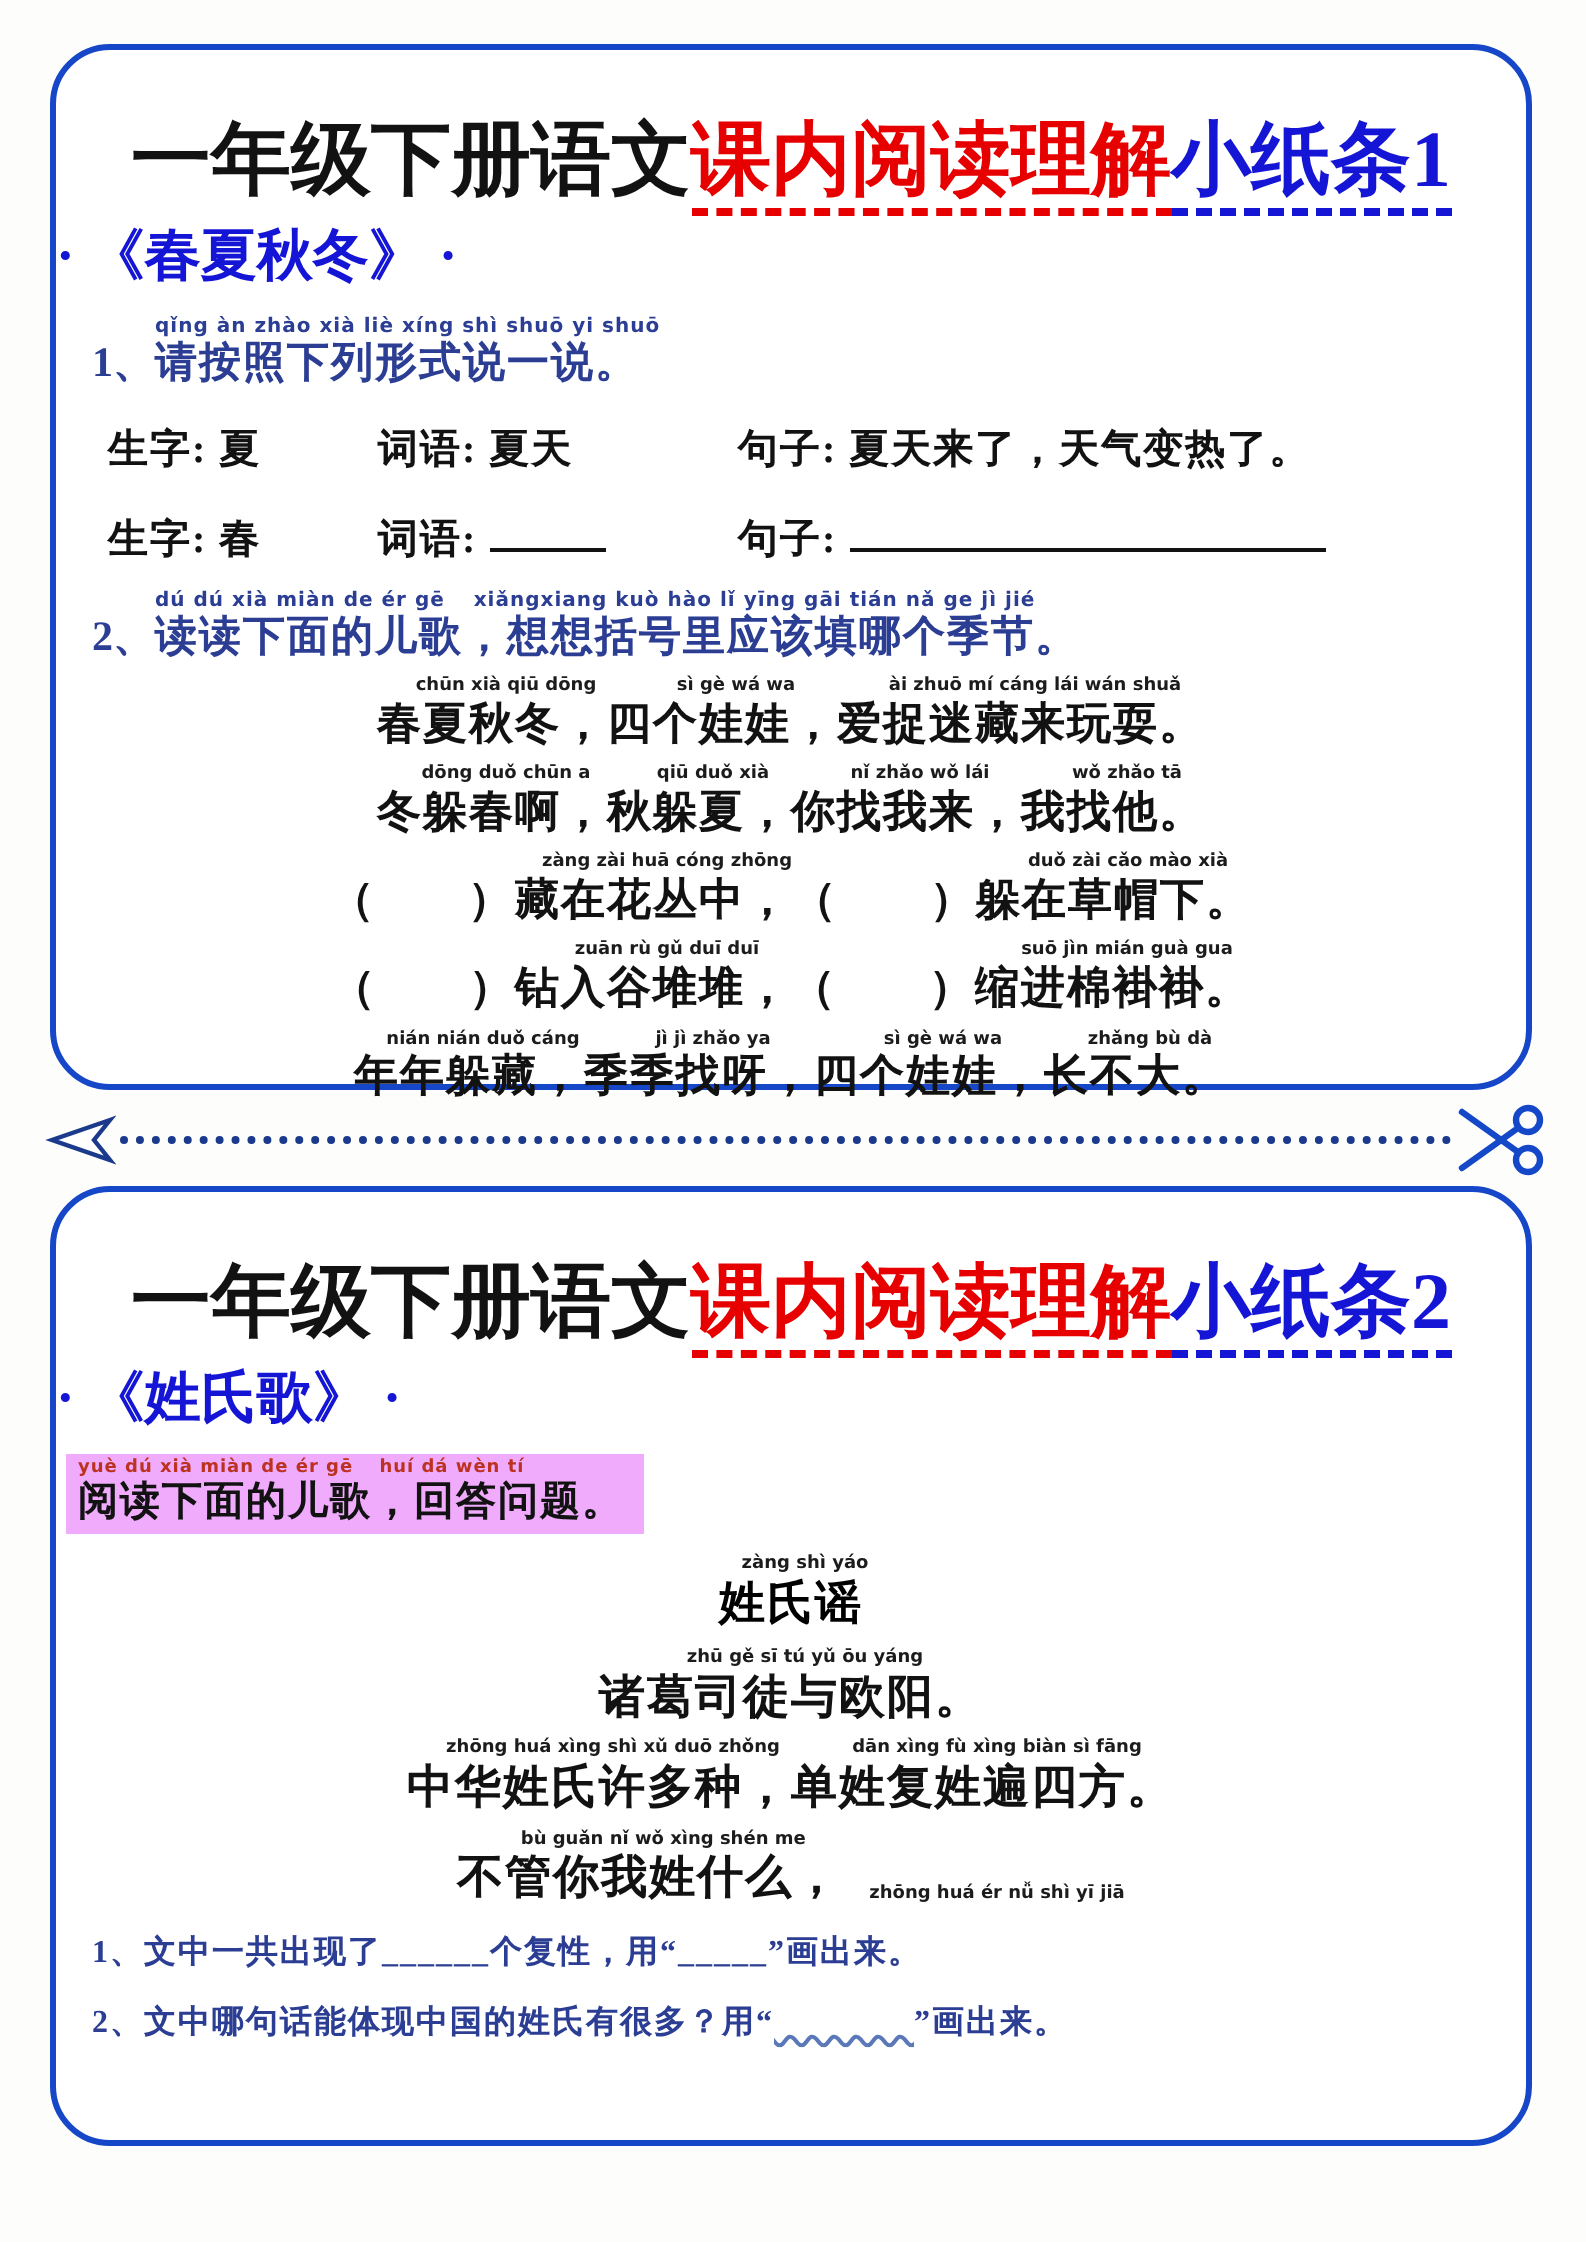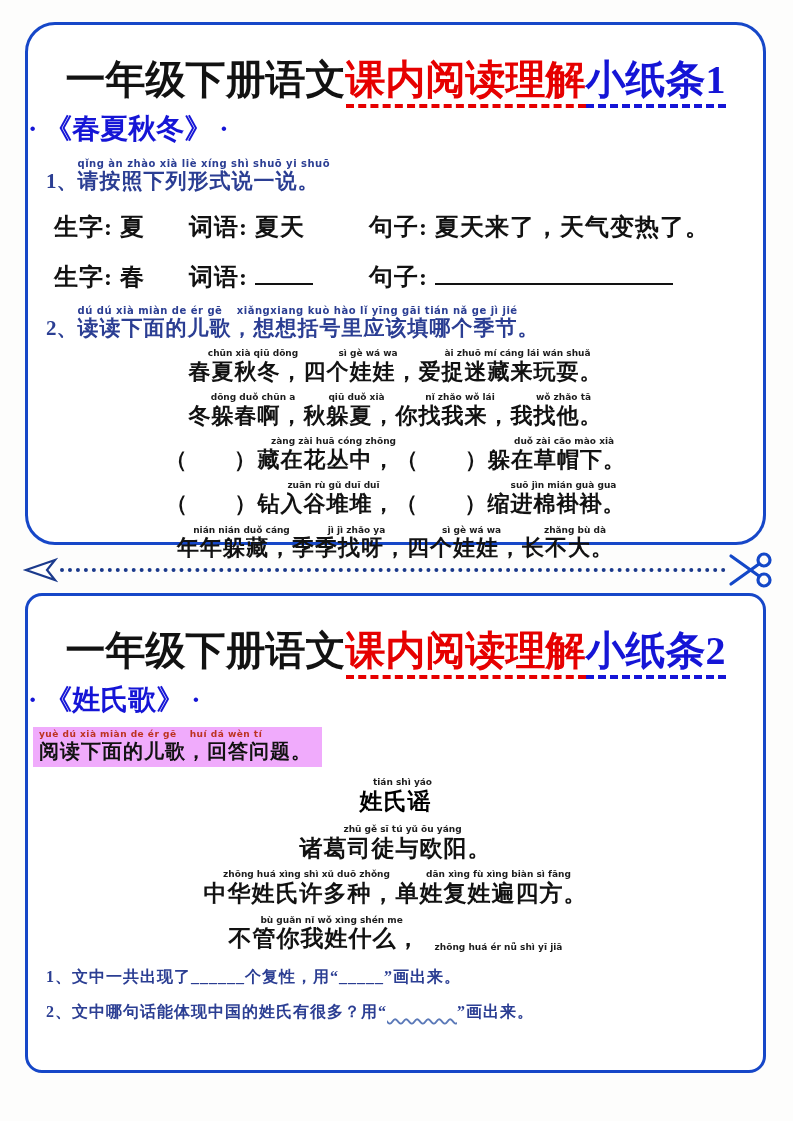--- a/index.html
+++ b/index.html
@@ -1,34 +1,34 @@
 <!DOCTYPE html>
 <html><head>
 <meta charset="utf-8">
 <style>
   html,body{margin:0;padding:0;background:#f4f3f1;}
   .page{position:relative;width:793px;height:1121px;background:#fdfdfc;font-family:"Liberation Serif",serif;overflow:hidden;}
   .card{position:absolute;left:25px;width:741px;border:3.5px solid #1647c8;border-radius:30px;background:#fff;box-sizing:border-box;padding-top:10px;}
   #card1{top:22px;height:523px;}
-  #card2{top:593px;height:480px;border-radius:17px;}
+  #card2{top:593px;height:480px;}
 
   .main-title{text-align:center;font-size:40px;font-weight:bold;white-space:nowrap;margin-top:22px;line-height:1.15;}
   .t-black{color:#121212;}
   .t-red{color:#e60000;border-bottom:4px dashed #e60000;padding-bottom:2px;}
   .t-blue{color:#1515d6;border-bottom:4px dashed #1515d6;padding-bottom:2px;}
 
   .subtitle{text-align:left;color:#1515d6;font-size:28px;font-weight:bold;margin-top:9px;line-height:1.2;}
 
   .question{display:flex;align-items:flex-end;margin:12px 0 0 18px;color:#2b3e93;font-weight:bold;}
   .qnum{font-size:21px;line-height:1.1;}
   .qstack{display:inline-block;}
   .qpy{display:block;font-size:10px;font-family:"DejaVu Sans",sans-serif;font-weight:bold;line-height:1.1;letter-spacing:.5px;}
   .qtext{display:block;font-size:21px;line-height:1.15;letter-spacing:1px;}
 
-  .form-row{display:flex;align-items:flex-end;margin:18px 0 0 26px;font-size:24px;font-weight:bold;color:#121212;letter-spacing:1px;}
+  .form-row{display:flex;align-items:flex-end;margin:18px 0 0 26px;font-size:20px;font-weight:bold;color:#121212;letter-spacing:1px;}
   .cell1{width:135px;}
   .cell2{width:180px;}
   .cell3{flex:1;}
   .blank{display:inline-block;border-bottom:2.5px solid #121212;height:1px;vertical-align:baseline;}
   .blank.short{width:58px;}
   .blank.long{width:238px;}
 
   .poem{text-align:center;margin-top:8px;color:#121212;}
   .poem-line{margin-top:7px;white-space:nowrap;line-height:1;}
   .seg{display:inline-block;text-align:center;vertical-align:bottom;}
@@ -115,21 +115,21 @@
     <div class="main-title"><span class="t-black">一年级下册语文</span><span class="t-red">课内阅读理解</span><span class="t-blue">小纸条2</span></div>
     <div class="subtitle">· 《姓氏歌》 ·</div>
 
     <div class="instruction">
       <span class="instr-py">yuè dú xià miàn de ér gē　 huí dá wèn tí</span>
       <span class="instr-text">阅读下面的儿歌，回答问题。</span>
     </div>
 
     <div class="poem-title">
       <span class="seg">
-        <span class="py">tián shì yáo</span>
+        <span class="py">zàng shì yáo</span>
         <span class="zh">姓氏谣</span>
       </span>
     </div>
 
     <div class="poem">
       <div class="poem-line"><span class="seg"><span class="py">zhū gě sī tú yǔ ōu yáng</span><span class="zh">诸葛司徒与欧阳。</span></span></div>
       <div class="poem-line"><span class="seg"><span class="py">zhōng huá xìng shì xǔ duō zhǒng</span><span class="zh">中华姓氏许多种，</span></span><span class="seg"><span class="py">dān xìng fù xìng biàn sì fāng</span><span class="zh">单姓复姓遍四方。</span></span></div>
       <div class="poem-line"><span class="seg"><span class="py">bù guǎn nǐ wǒ xìng shén me</span><span class="zh">不管你我姓什么，</span></span><span class="seg"><span class="py">zhōng huá ér nǚ shì yī jiā</span></span></div>
     </div>
 

